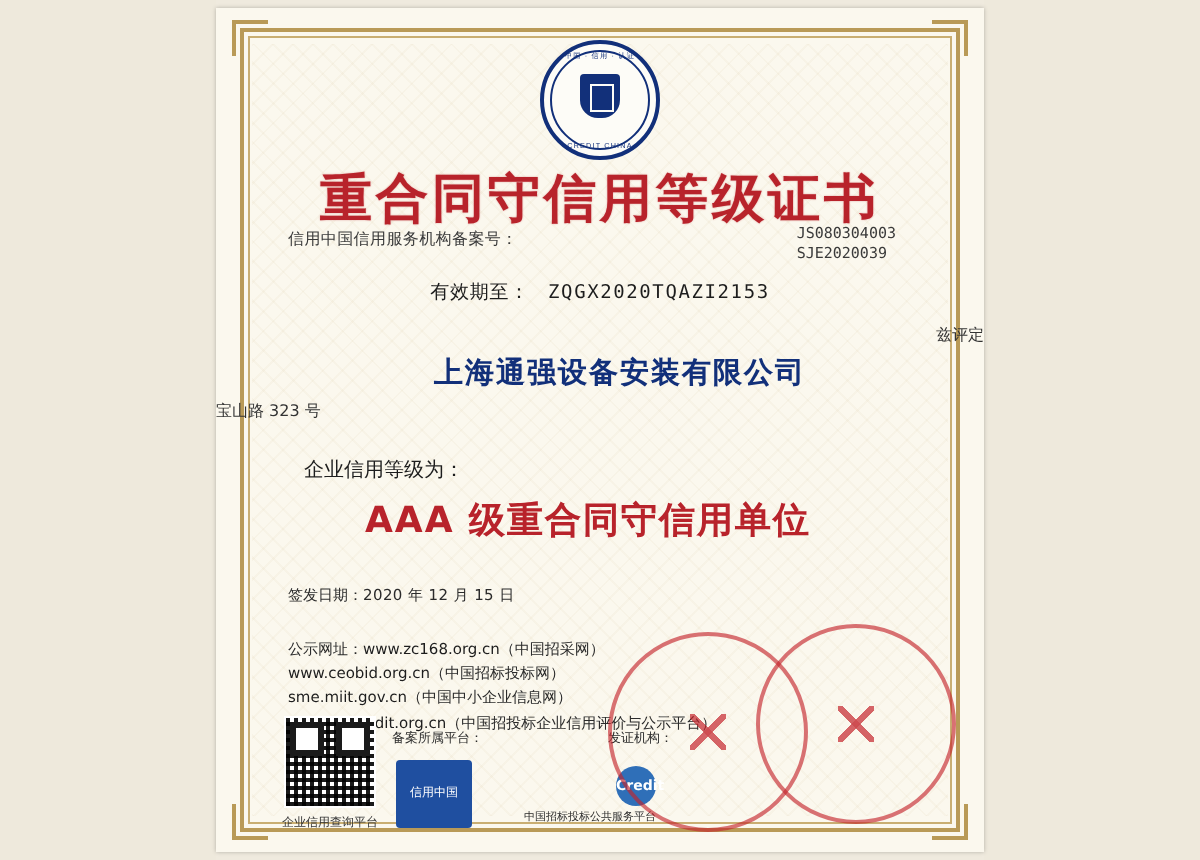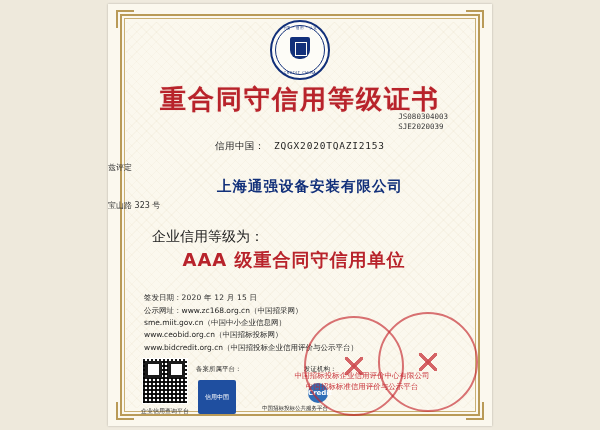--- a/index.html
+++ b/index.html
@@ -174,21 +174,21 @@
     letter-spacing: .4px;
     font-family: "DejaVu Sans", sans-serif;
   }
   .cert-no .label { margin-right: 6px; }
   .cert-no .value { font-family: "DejaVu Sans Mono", monospace; letter-spacing: .8px; }
 
   .hereby {
     position: absolute;
     left: 0; right: 0;
     top: 158px;
-    text-align: left;
+    text-align: right;
     font-size: 8px;
     color: #333;
     font-family: Liberation Mono, monospace;
   }
 
   .company {
     position: absolute;
     left: 0; right: 0;
     top: 173px;
     text-align: center;
@@ -205,21 +205,21 @@
     top: 196px;
     font-size: 8px;
     color: #333;
     font-family: "DejaVu Sans", sans-serif;
   }
 
   .grade-label {
     position: absolute;
     left: 44px;
     top: 224px;
-    font-size: 14px;
+    font-size: 10px;
     color: #1d1d1d;
     font-family: "DejaVu Sans", sans-serif;
   }
 
   .grade-value {
     position: absolute;
     left: 0; right: 12px;
     top: 244px;
     text-align: center;
     font-size: 18px;
@@ -236,21 +236,21 @@
     top: 288px;
     right: 30px;
     font-size: 7.5px;
     line-height: 1.62;
     color: #2b2b2b;
     font-family: "DejaVu Sans", sans-serif;
   }
   .details .row { white-space: nowrap; }
   .details .row .k { display: inline-block; }
   .details .row .v { letter-spacing: .2px; }
-  .details .links { margin-top: 1px; }
+  .details .links { margin-top: 15px; }
   .details .links div { white-space: nowrap; }
   .details .links .u { color: #1d1d1d; }
 
   
   .qr {
     position: absolute;
     left: 34px;
     bottom: 22px;
     width: 44px;
     height: 44px;
@@ -415,52 +415,53 @@
     <div class="emblem">
       <div class="ring"></div>
       <div class="ring2"></div>
       <div class="arc-top">中国 · 信用 · 认证</div>
       <div class="shield"></div>
       <div class="arc-bot">CREDIT CHINA</div>
     </div>
 
     <div class="title">重合同守信用等级证书</div>
 
+    <div class="subtitle">信用中国信用服务机构备案号：</div>
 
     <div class="reg-nums">
       <div>JS080304003</div>
       <div>SJE2020039</div>
     </div>
 
     <div class="cert-no">
-      <span class="label">信用中国：</span>
+      <span class="label">有效期至：</span>
       <span class="value">ZQGX2020TQAZI2153</span>
     </div>
 
     <div class="hereby">兹评定</div>
 
     <div class="company">上海通强设备安装有限公司</div>
     <div class="company-sub">宝山路 323 号</div>
 
     <div class="grade-label">企业信用等级为：</div>
     <div class="grade-value">AAA 级重合同守信用单位</div>
 
     <div class="details">
       <div class="row">
         <span class="k">签发日期：</span><span class="v">2020 年 12 月 15 日</span>
       </div>
       <div class="links">
         <div>
           <span>公示网址：</span><span class="u">www.zc168.org.cn</span><span>（中国招采网）</span>
         </div>
         <div>
-          <span class="u">sme.miit.gov.cn</span><span>（中国中小企业信息网）</span>
+          <span class="u">www.ceobid.org.cn</span><span>（中国招标投标网）</span>
         </div>
         <div>
-          <span class="u">www.ceobid.org.cn</span><span>（中国招标投标网）</span>
+          <span class="u">sme.miit.gov.cn</span><span>（中国中小企业信息网）</span>
         </div>
         <div>
           <span class="u">www.bidcredit.org.cn</span><span>（中国招投标企业信用评价与公示平台）</span>
         </div>
       </div>
     </div>
 
     <div class="filing-label">备案所属平台：</div>
     <div class="issue-label">发证机构：</div>
 
@@ -470,19 +471,15 @@
     <div class="badge-blue">信用中国</div>
 
     <div class="credit-logo">
       <div class="mark">Credit</div>
       <div class="cn">中国招标投标公共服务平台</div>
     </div>
 
     <div class="seal-org"></div>
     <div class="seal-platform"></div>
 
-    <div class="sig-lines">
-      <div>中国招标投标企业信用评价中心有限公司</div>
-      <div>中国招标标准信用评价与公示平台</div>
-    </div>
 
   </div>
 </div>
 
 </body></html>

